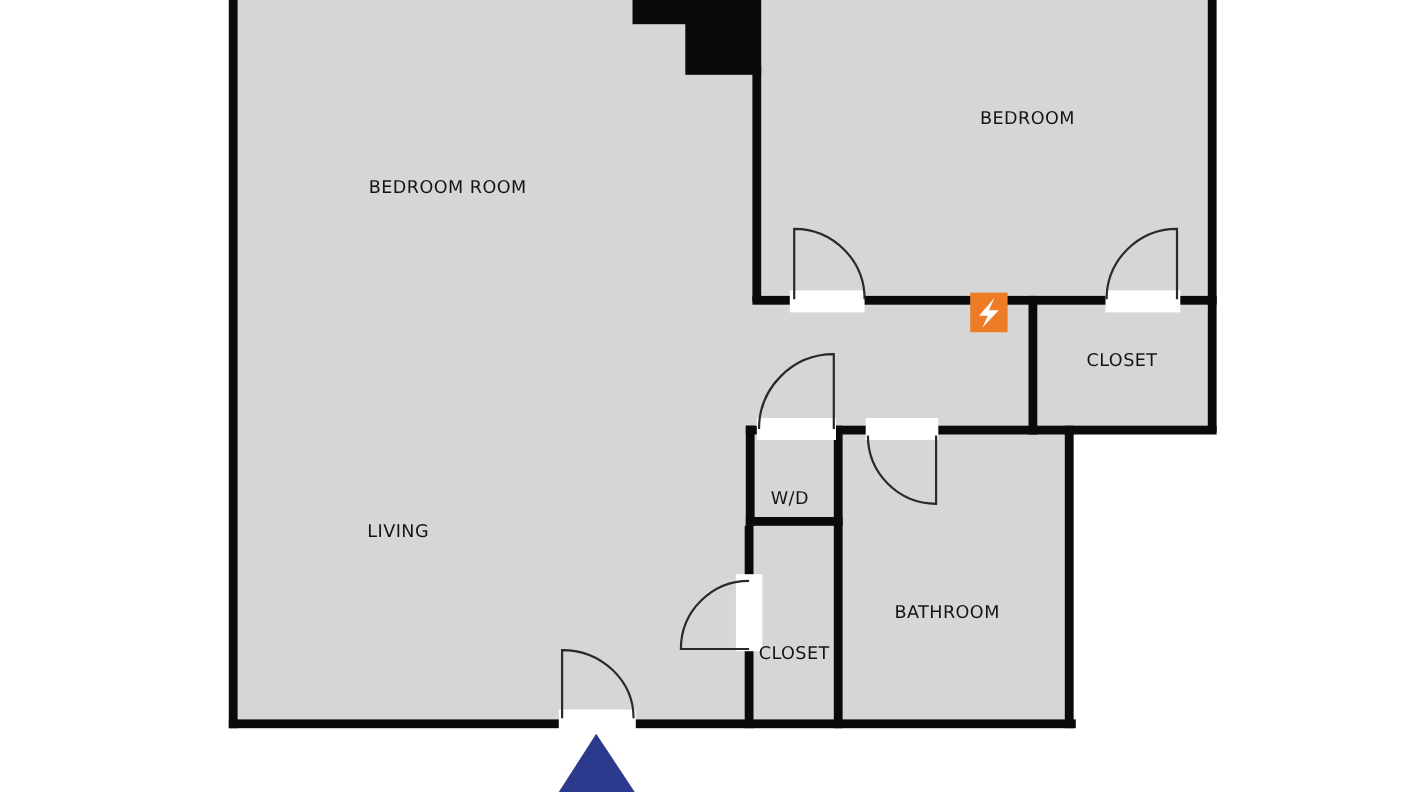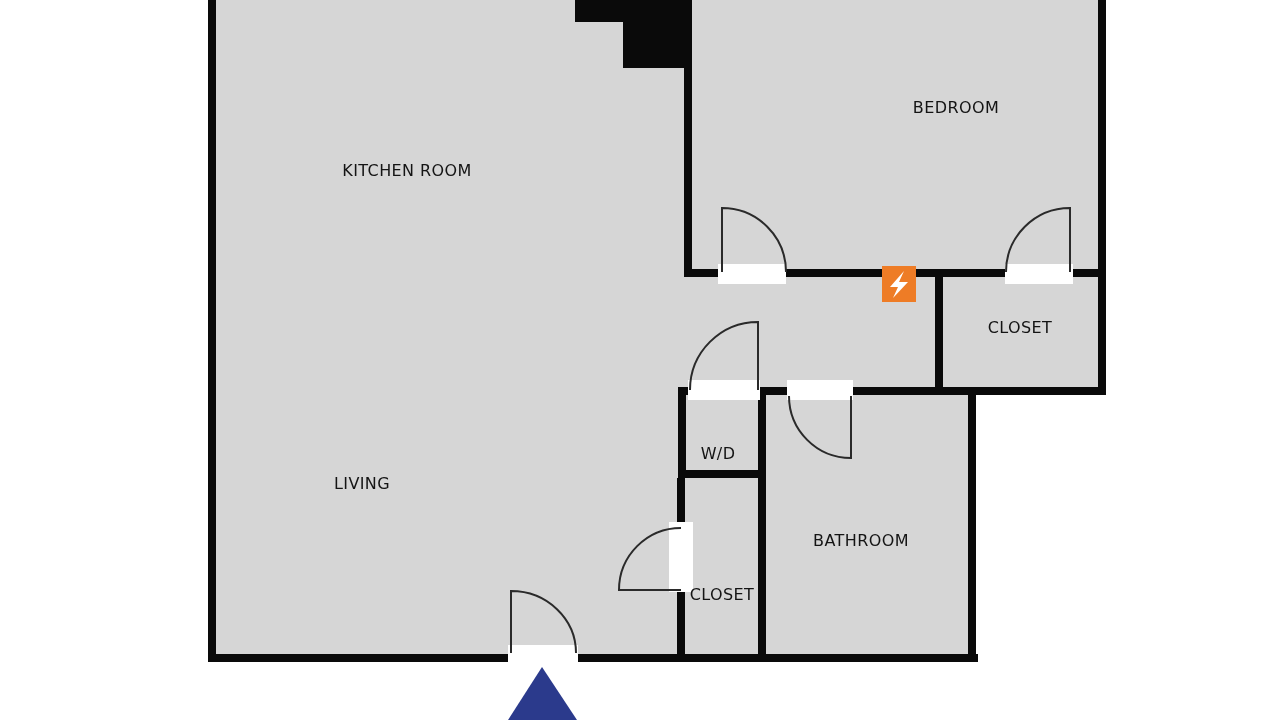--- a/index.html
+++ b/index.html
@@ -74,21 +74,21 @@
     <path d="M511,653 L511,591 A65,62 0 0 1 576,653" fill="none" stroke="#2a2a2a" stroke-width="2"></path>
 
     <g>
       <rect x="882" y="266" width="34" height="36" fill="#ee7c26"></rect>
       <polygon points="904,271 890,287 898,287 893,298 908,282 899,282" fill="#ffffff"></polygon>
     </g>
 
     <polygon points="542,667 508,720 577,720" fill="#2b3a8c"></polygon>
   </svg>
 
-  <div class="label" style="left:407px; top:170px">KITCHEN ROOM</div>
-  <div class="label" style="left:956px; top:107px">BEDROOM</div>
+  <div class="label" style="left:407px; top:170px">BEDROOM ROOM</div>
+  <div class="label" style="left:934px; top:107px">BEDROOM</div>
   <div class="label" style="left:1020px; top:327px">CLOSET</div>
   <div class="label" style="left:718px; top:453px">W/D</div>
-  <div class="label" style="left:861px; top:540px">BATHROOM</div>
+  <div class="label" style="left:861px; top:556px">BATHROOM</div>
   <div class="label" style="left:722px; top:594px">CLOSET</div>
   <div class="label" style="left:362px; top:483px">LIVING</div>
 
 </div>
 
 </body></html>

